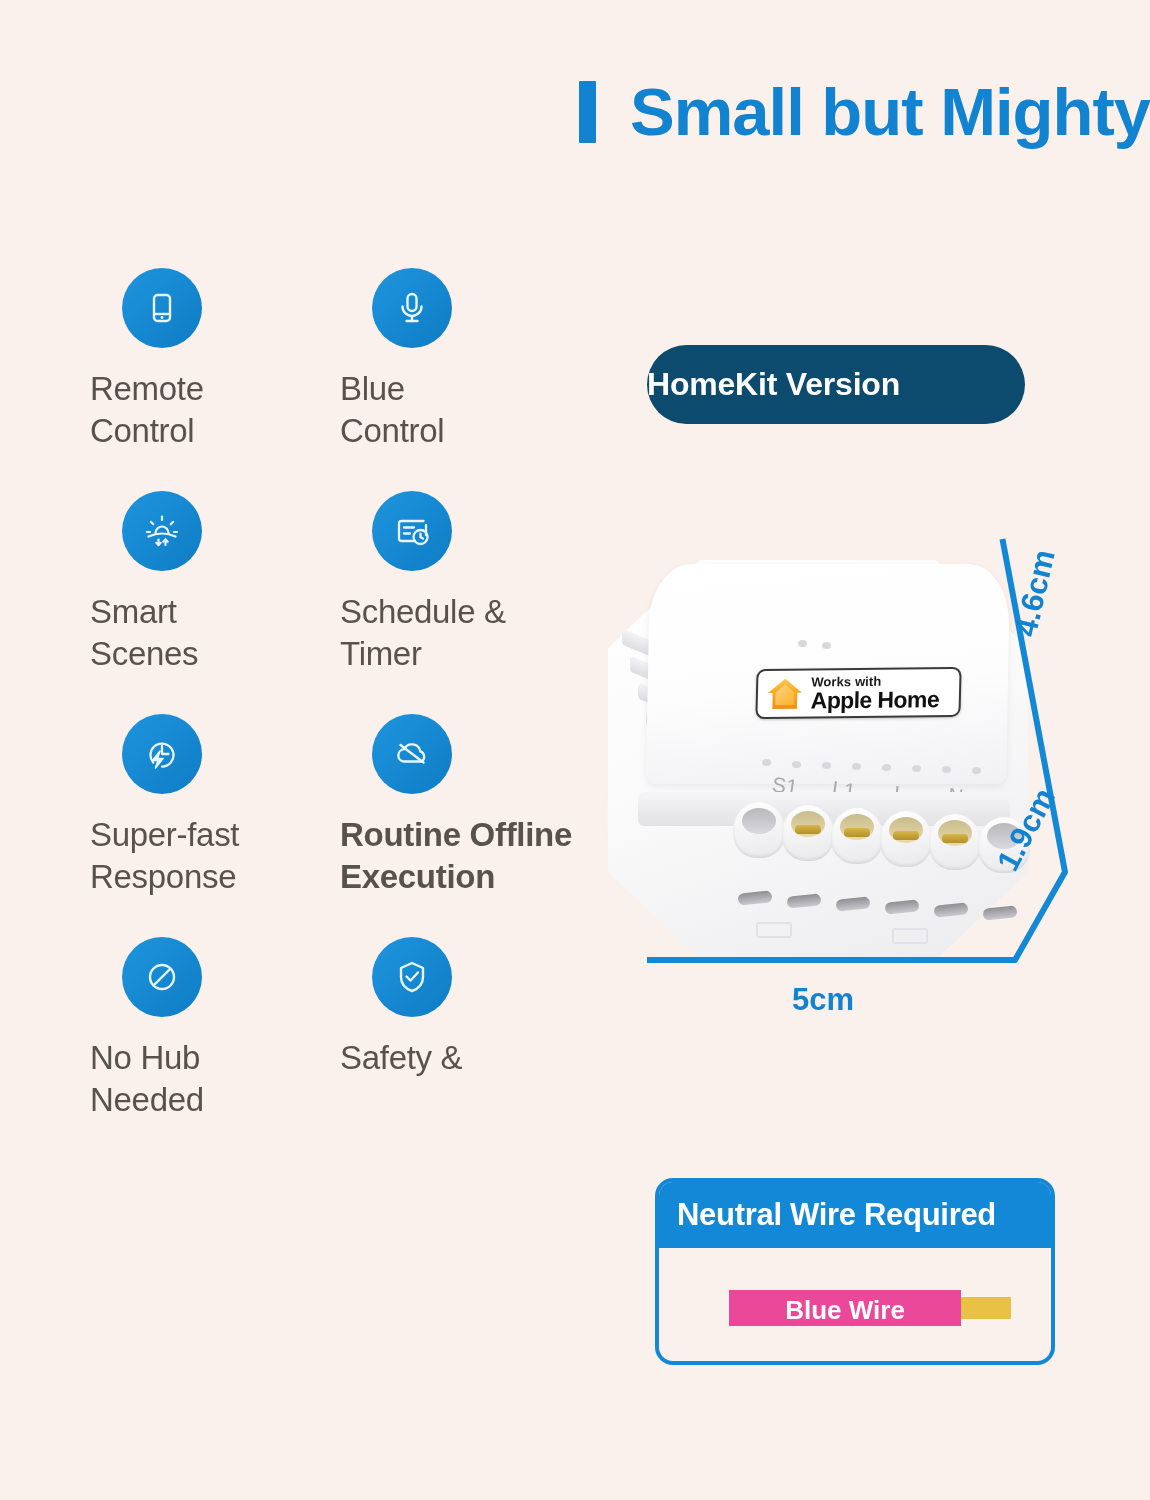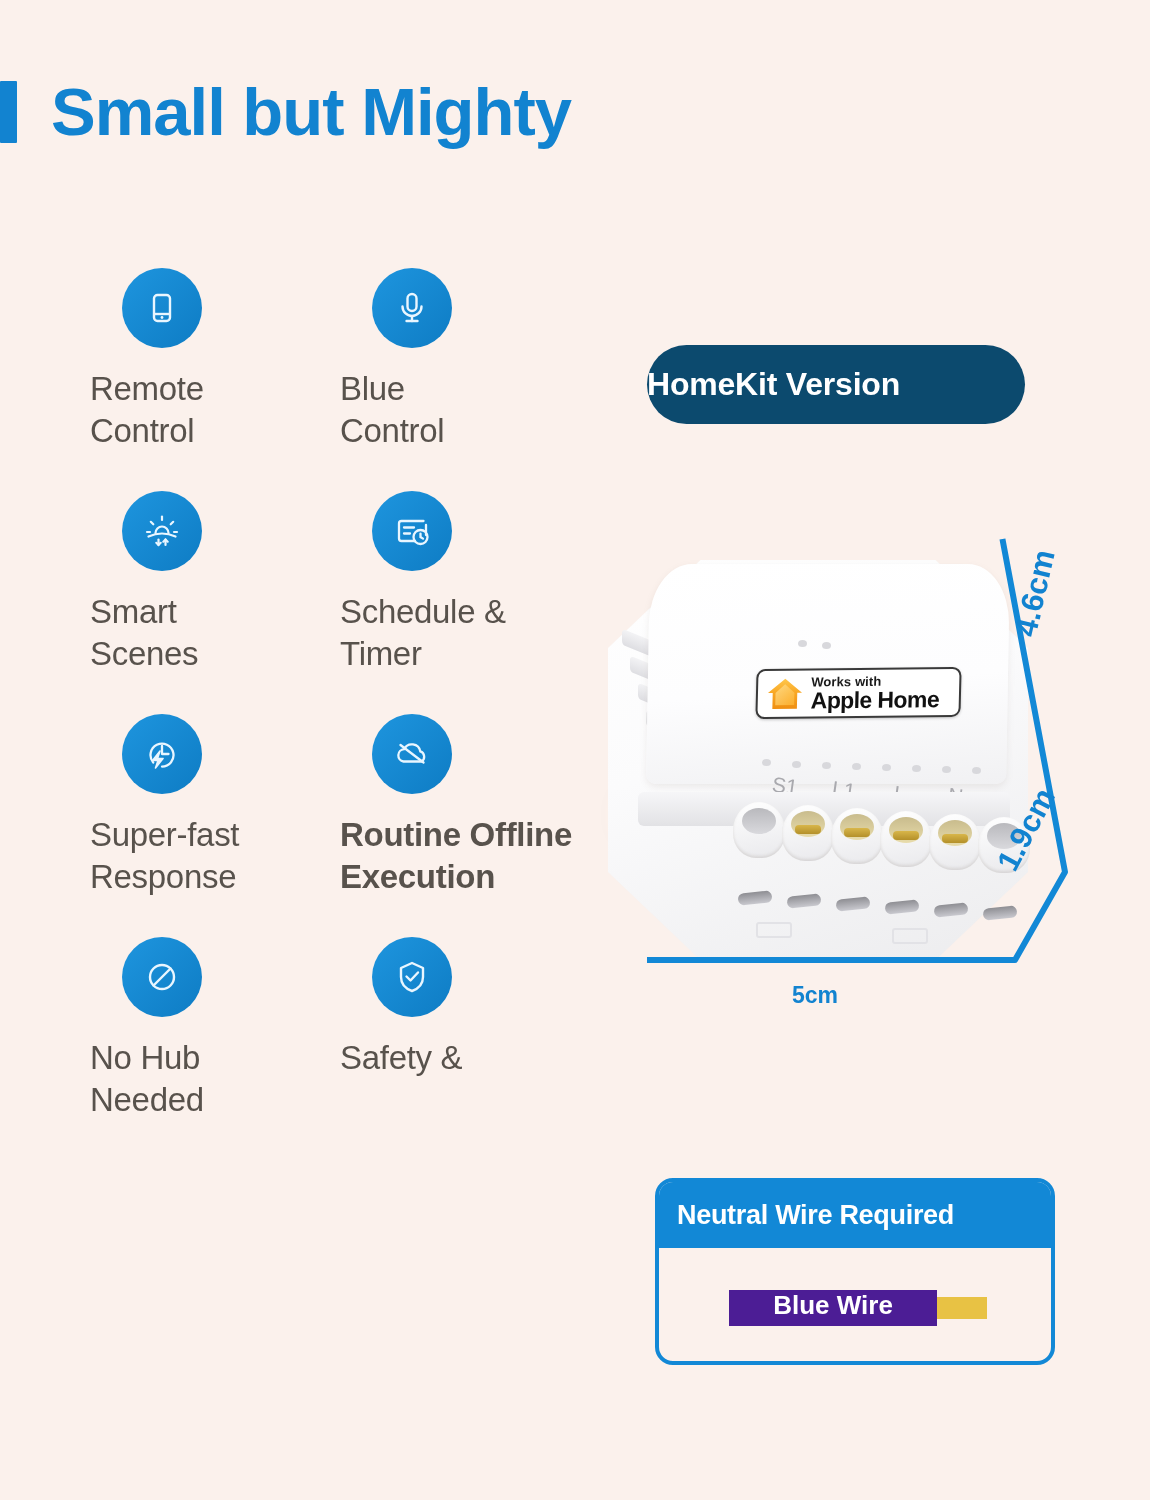--- a/index.html
+++ b/index.html
@@ -7,21 +7,21 @@
   body{
     background:#FBF1EC;
     font-family:"Liberation Sans", sans-serif;
     position:relative;
     overflow:hidden;
   }
 
   
   .title-row{
     position:absolute; left:0; top:78px; width:1150px;
-    display:flex; justify-content:flex-start; align-items:center;
+    display:flex; justify-content:flex-end; align-items:center;
   }
   .title-bar{
     width:17px; height:62px; background:#1283D0; border-radius:1px;
     margin-right:34px;
   }
   .title-text{
     font-size:67px; font-weight:bold; color:#1283D0;
     letter-spacing:-1px; line-height:1;
   }
 
@@ -148,41 +148,41 @@
 
   
   .dims{ position:absolute; left:560px; top:520px; width:590px; height:520px; }
 
   .dim-label{
     position:absolute; color:#1283D0; font-size:31px; font-weight:bold;
     white-space:nowrap;
   }
   .dim-46{ left:448px; top:112px; transform:rotate(-77deg); transform-origin:left top; }
   .dim-19{ left:430px; top:340px; transform:rotate(-62deg); transform-origin:left top; }
-  .dim-5 { left:232px; top:462px; font-size:23px;}
+  .dim-5 { left:232px; top:462px; font-size:31px;}
 
   
   .nw-card{
     position:absolute; left:655px; top:1178px;
     width:400px; height:187px;
     border:4px solid #1288D6; border-radius:18px;
     background:#FBF1EC; overflow:hidden;
   }
   .nw-head{
     height:66px; background:#1288D6;
     display:flex; align-items:center; padding-left:18px;
   }
-  .nw-head-txt{ color:#fff; font-size:27px; font-weight:bold; letter-spacing:-0.3px; }
+  .nw-head-txt{ color:#fff; font-size:31px; font-weight:bold; letter-spacing:-0.3px; }
   .nw-body{ position:relative; height:117px; }
   .wire{
     position:absolute; left:70px; top:42px; display:flex; align-items:center;
   }
   .wire-blue{
-    width:208px; height:36px; background:#4c1d95;
-    display:flex; align-items:flex-start; justify-content:center;
+    width:232px; height:36px; background:#ec4899;
+    display:flex; align-items:flex-end; justify-content:center;
   }
   .wire-blue span{ color:#fff; font-size:26px; font-weight:bold; }
   .wire-gold{ width:50px; height:22px; background:#E8C244; }
 </style>
 </head>
 <body>
 
 <div class="title-row">
   <div class="title-bar"></div>
   <div class="title-text">Small but Mighty</div>

